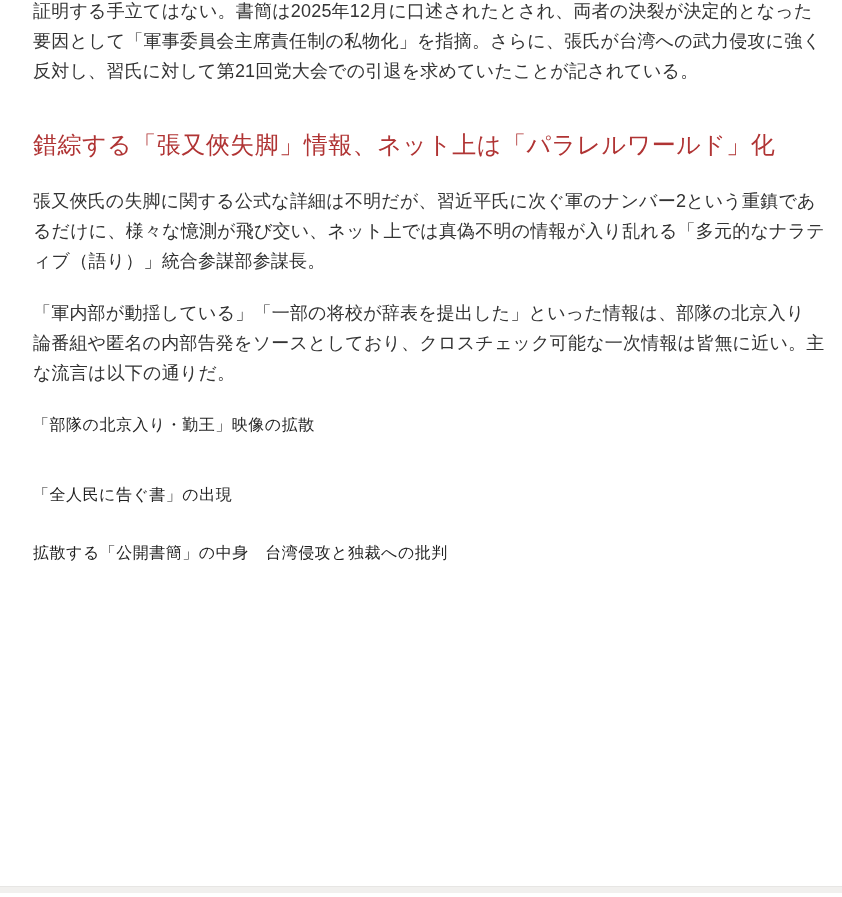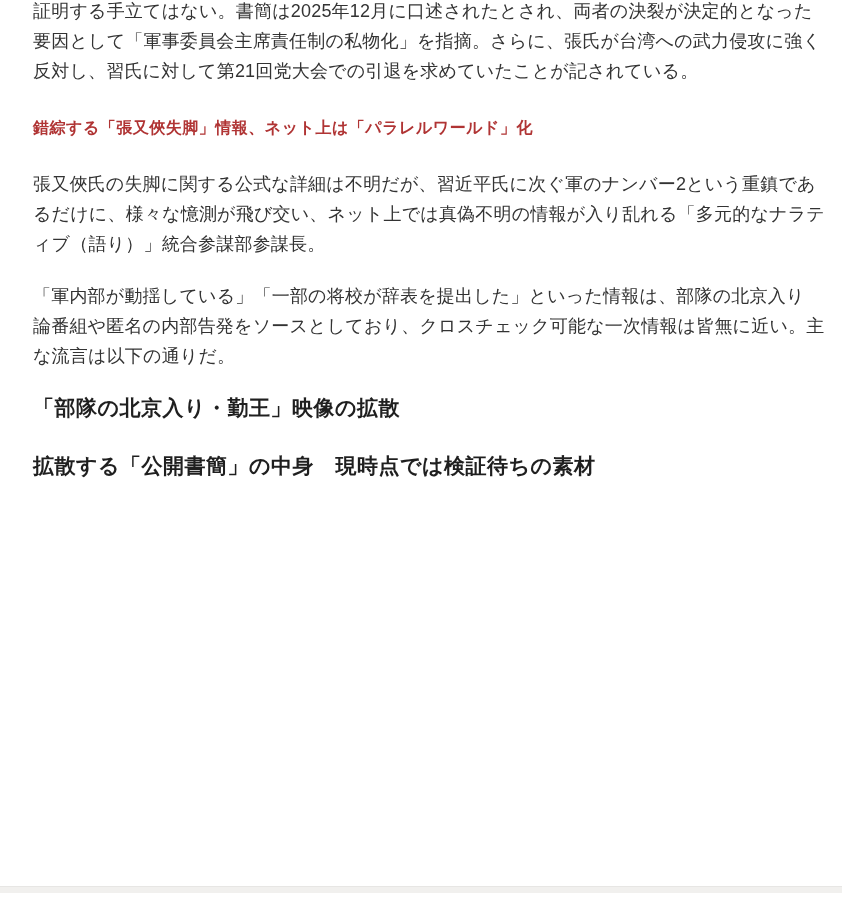--- a/index.html
+++ b/index.html
@@ -24,32 +24,32 @@
     margin:0 0 22px;
     font-size:18px;
     line-height:30px;
     color:var(--body-text);
     font-weight:400;
     white-space:pre;          
     letter-spacing:0.2px;
   }
   .article p.first{margin-top:-4px;}
   .article h2{
-    margin:25px 0 24px;
-    font-size:16px;
+    margin:42px 0 24px;
+    font-size:24px;
     line-height:34px;
-    font-weight:700;
+    font-weight:400;
     color:var(--accent-red);
     letter-spacing:0.5px;
   }
   .article h3{
     margin:22px 0 28px;
-    font-size:21px;
+    font-size:16px;
     line-height:30px;
-    font-weight:700;
+    font-weight:400;
     color:var(--heading-text);
     letter-spacing:0.5px;
   }
   .article h3.mt-lg{margin-top:40px;}
   .article h3.mt-sm{margin-top:21px;margin-bottom:0;}
   .band{
     position:absolute;left:0;bottom:0;
     width:842px;height:7px;
     background:var(--band-gray);
     border-top:1px solid #e7e6e4;
@@ -71,20 +71,21 @@
 るだけに、様々な憶測が飛び交い、ネット上では真偽不明の情報が入り乱れる「多元的なナラテ
 ィブ（語り）」統合参謀部参謀長。</p>
 
     <p>「軍内部が動揺している」「一部の将校が辞表を提出した」といった情報は、部隊の北京入り
 論番組や匿名の内部告発をソースとしており、クロスチェック可能な一次情報は皆無に近い。主
 な流言は以下の通りだ。</p>
 
     <h3>「部隊の北京入り・勤王」映像の拡散</h3>
 
 
+    <h3 class="mt-lg">「全人民に告ぐ書」の出現</h3>
 
 
-    <h3 class="mt-sm">拡散する「公開書簡」の中身　現時点では検証待ちの素材</h3>
+    <h3 class="mt-sm">拡散する「公開書簡」の中身　台湾侵攻と独裁への批判</h3>
 
   </article>
 
   <div class="band"></div>
 </main>
 
 </body></html>

